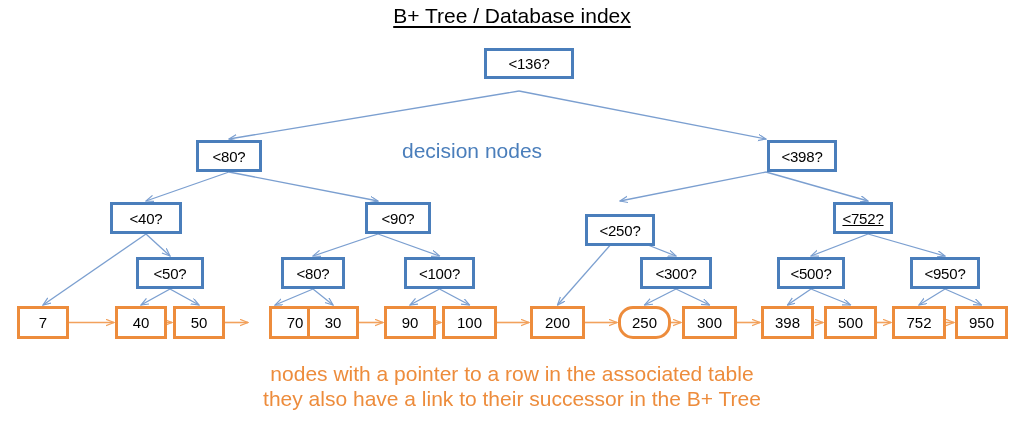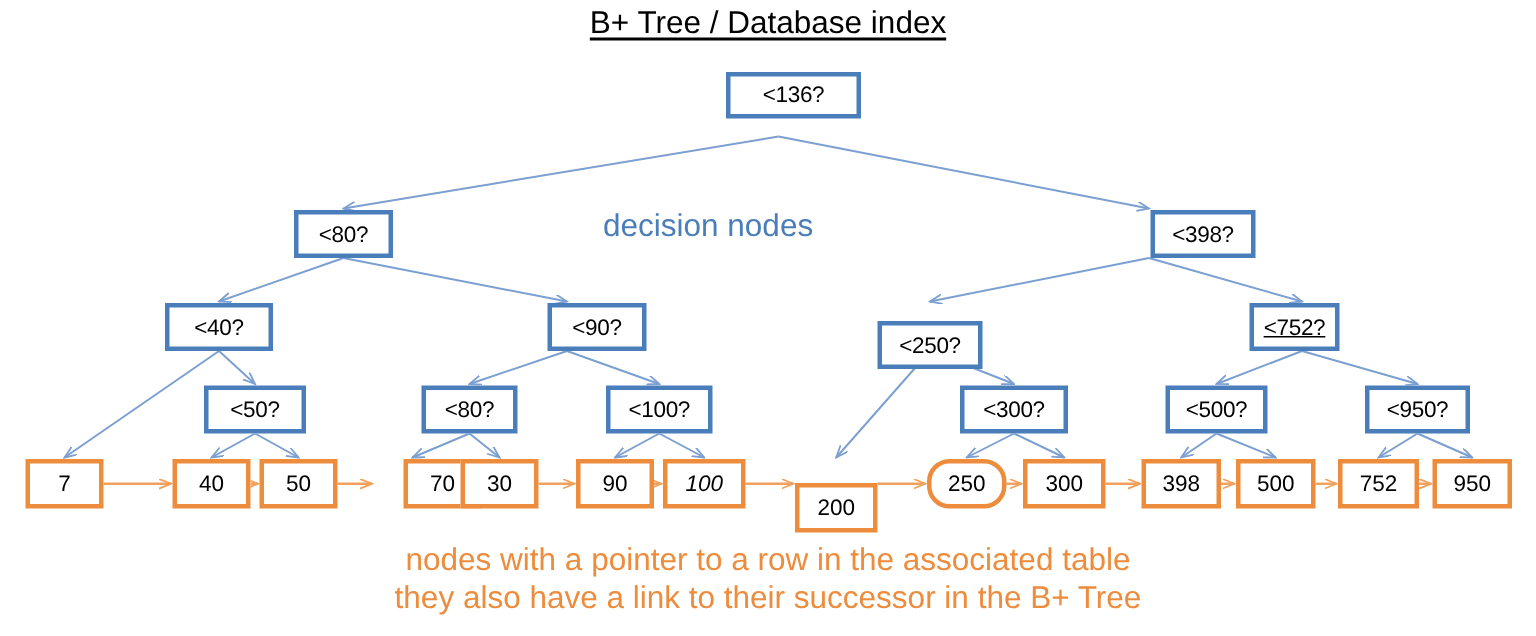--- a/index.html
+++ b/index.html
@@ -158,22 +158,22 @@
       <div class="dnode" style="left: 777px; top: 257px; width: 68px; height: 32px;">&lt;500?</div>
       <div class="dnode" style="left: 910px; top: 257px; width: 70px; height: 32px;">&lt;950?</div>
     </div>
   <div id="leaf-layer">
       <div class="leaf" style="left: 17px; top: 306px; width: 52px; height: 33px;">7</div>
       <div class="leaf" style="left: 115px; top: 306px; width: 52px; height: 33px;">40</div>
       <div class="leaf" style="left: 173px; top: 306px; width: 52px; height: 33px;">50</div>
       <div class="leaf" style="left: 249px; top: 306px; width: 52px; height: 33px; margin-left: 20px;">70</div>
       <div class="leaf" style="left: 307px; top: 306px; width: 52px; height: 33px;">30</div>
       <div class="leaf" style="left: 384px; top: 306px; width: 52px; height: 33px;">90</div>
-      <div class="leaf" style="left: 442px; top: 306px; width: 55px; height: 33px; font-style: italic;">100</div>
-      <div class="leaf" style="left: 530px; top: 306px; width: 55px; height: 33px; margin-top: 16px;">200</div>
+      <div class="leaf" style="left: 442px; top: 306px; width: 55px; height: 33px;">100</div>
+      <div class="leaf" style="left: 530px; top: 306px; width: 55px; height: 33px;">200</div>
       <div class="leaf" style="left: 618px; top: 306px; width: 53px; height: 33px; border-radius: 15px;">250</div>
       <div class="leaf" style="left: 682px; top: 306px; width: 55px; height: 33px;">300</div>
       <div class="leaf" style="left: 761px; top: 306px; width: 53px; height: 33px;">398</div>
       <div class="leaf" style="left: 824px; top: 306px; width: 53px; height: 33px;">500</div>
       <div class="leaf" style="left: 892px; top: 306px; width: 54px; height: 33px;">752</div>
       <div class="leaf" style="left: 955px; top: 306px; width: 53px; height: 33px;">950</div>
     </div>
 
   <div id="caption">
     <div>nodes with a pointer to a row in the associated table</div>

